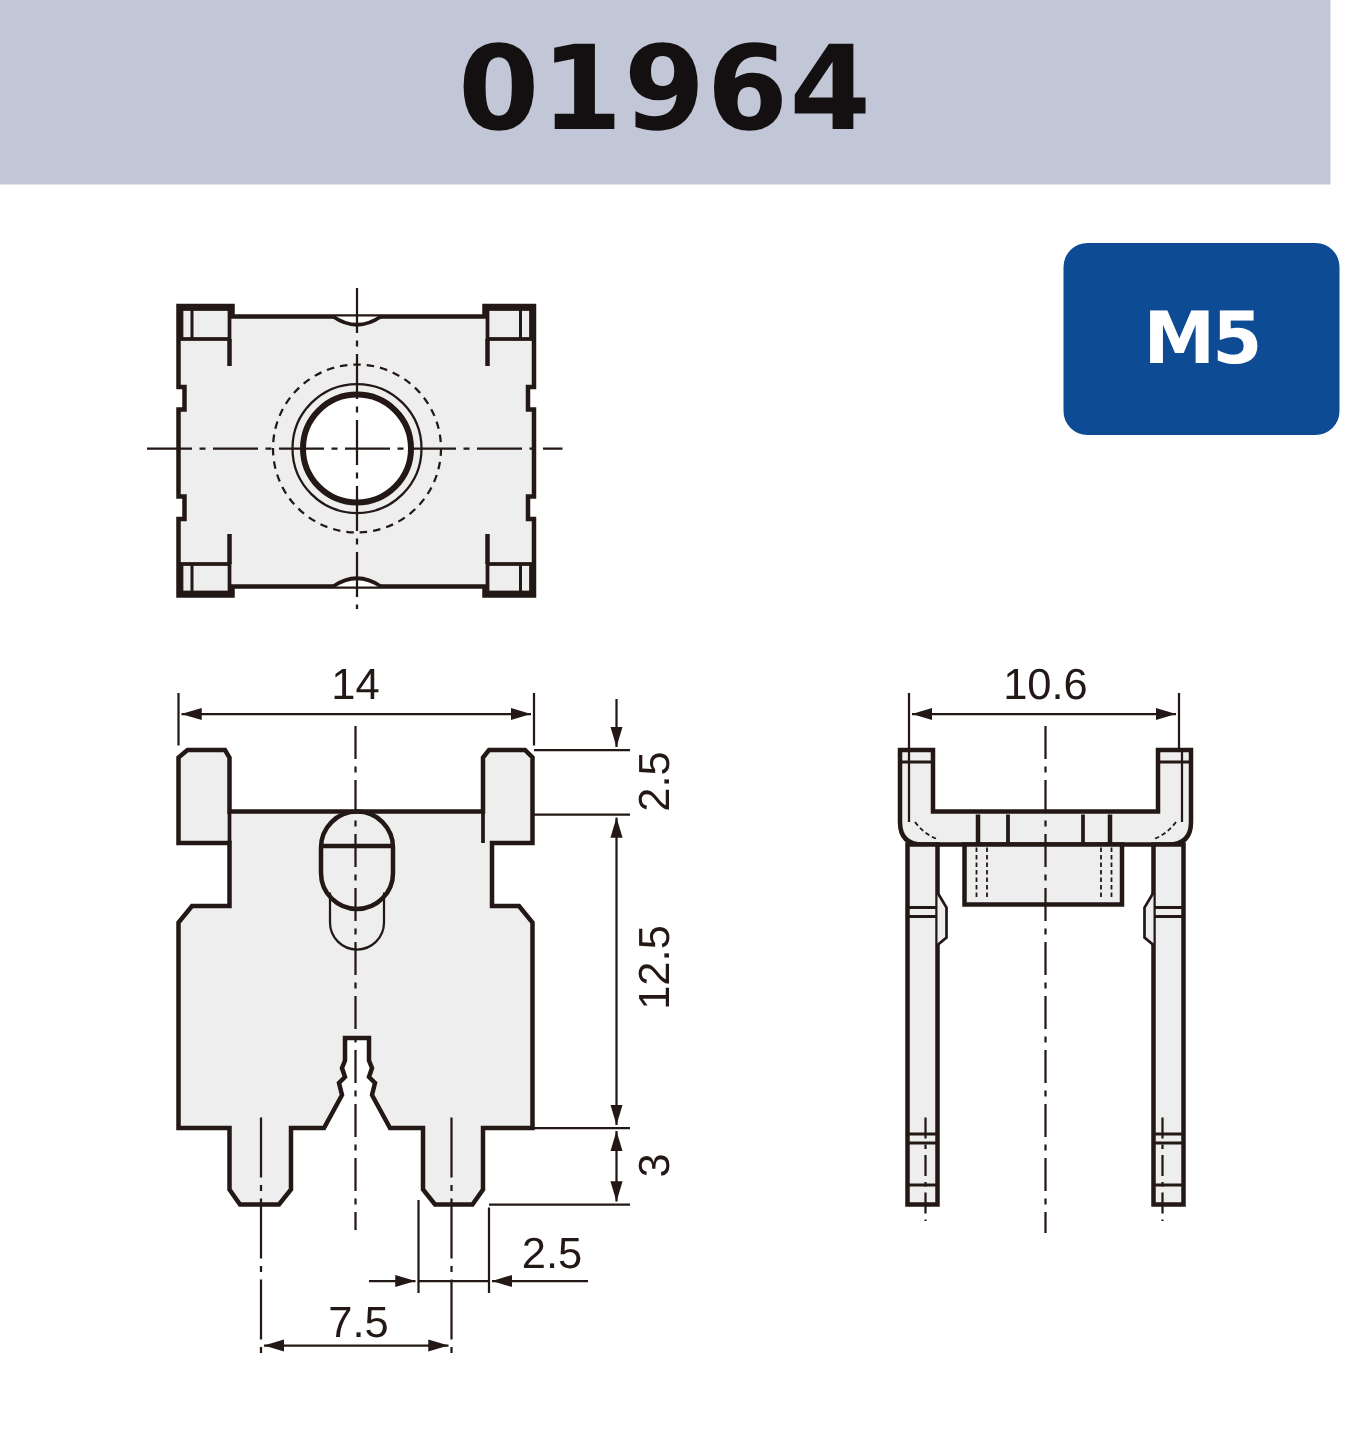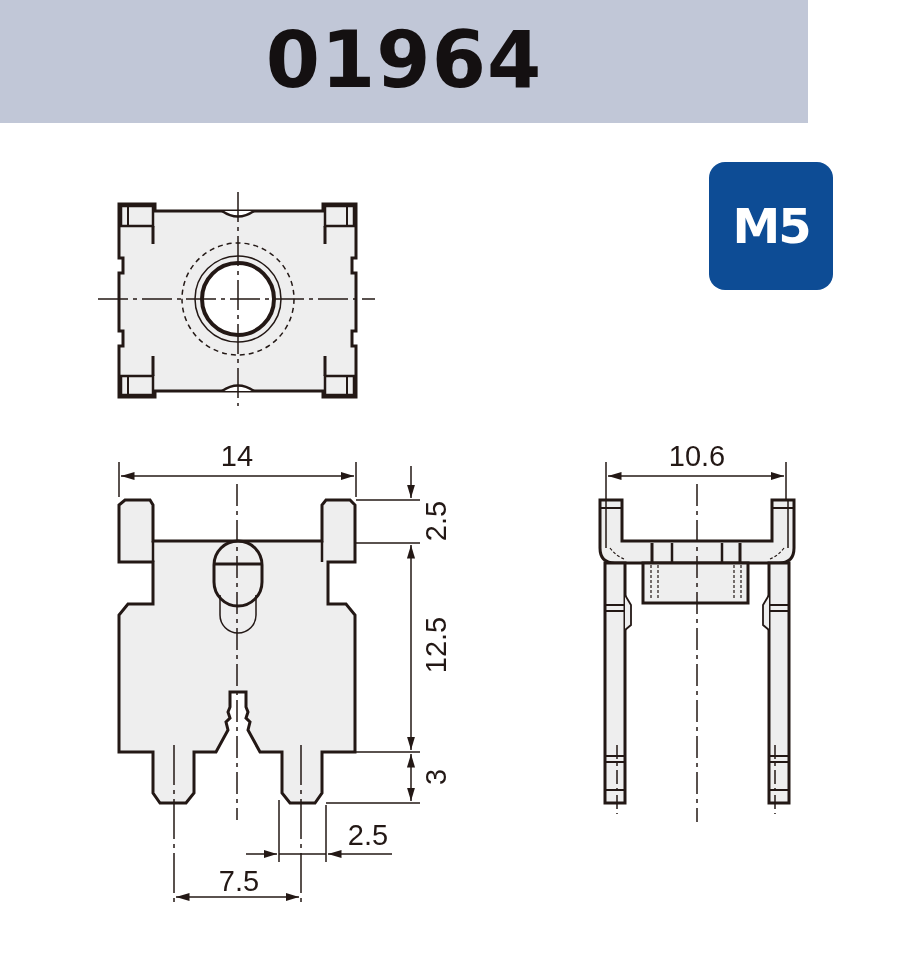--- a/index.html
+++ b/index.html
@@ -1,19 +1,19 @@
 <!DOCTYPE html>
 <html><head>
   <meta charset="utf-8">
   <style>
     html, body { margin: 0; padding: 0; background: #ffffff; }
     body { width: 900px; height: 964px; position: relative; overflow: hidden; font-family: "Liberation Sans", sans-serif; }
-    .header { position: absolute; left: 0; top: 0; width: 808px; height: 123px; background: #c1c7d7; display: flex; align-items: center; justify-content: center; }
+    .header { position: absolute; left: 0; top: 0; width: 887px; height: 123px; background: #c1c7d7; display: flex; align-items: center; justify-content: center; }
     .header-title { font-family: "DejaVu Sans", sans-serif; font-weight: bold; font-size: 78px; color: #141011; letter-spacing: 1px; margin-top: -4px; }
-    .badge { position: absolute; left: 709px; top: 162px; width: 124px; height: 128px; background: #0d4c95; border-radius: 16px; display: flex; align-items: center; justify-content: center; }
+    .badge { position: absolute; left: 709px; top: 162px; width: 184px; height: 128px; background: #0d4c95; border-radius: 16px; display: flex; align-items: center; justify-content: center; }
     .badge-label { font-family: "DejaVu Sans", sans-serif; font-weight: bold; font-size: 48px; color: #ffffff; letter-spacing: -2px; }
     svg.drawing { position: absolute; left: 0; top: 0; }
     .dim-text { font-family: "Liberation Sans", sans-serif; font-size: 29px; fill: #231815; }
   </style>
 </head>
 <body>
 
 <div class="header">
   <span class="header-title">01964</span>
 </div>

